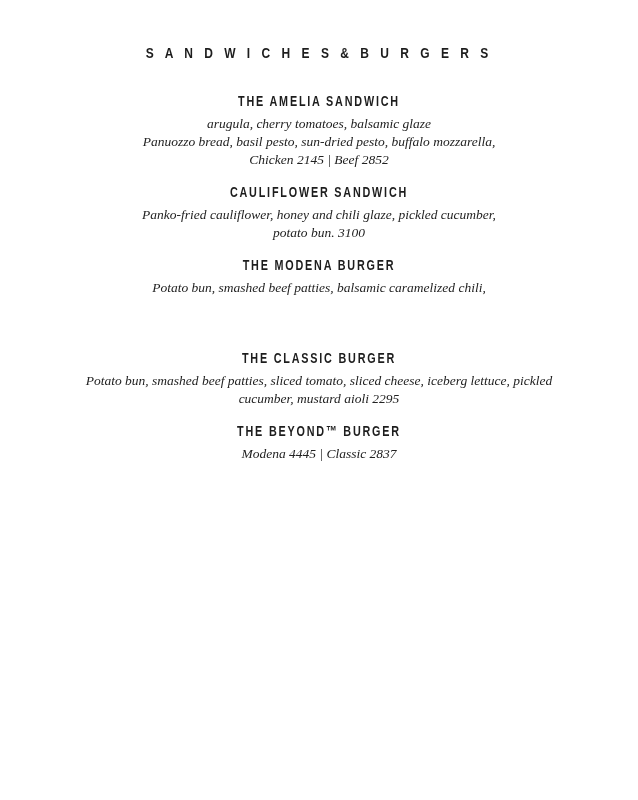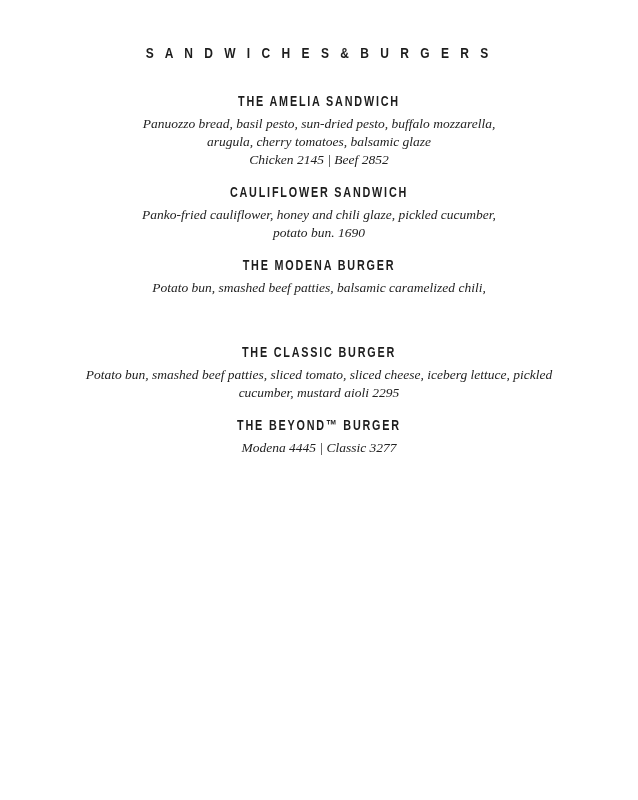--- a/index.html
+++ b/index.html
@@ -24,21 +24,21 @@
     font-weight: 700;
     font-size: 15px;
     letter-spacing: 5px;
     color: #1d1d1d;
     margin: 0 0 30px 0;
     transform: scaleX(0.80);
     transform-origin: 50% 50%;
     white-space: nowrap;
   }
   .menu-item {
-    margin: 4px auto 13px auto;
+    margin: 10px auto 13px auto;
     max-width: 580px;
   }
   .item-name {
     font-family: "Liberation Sans", sans-serif;
     font-weight: 700;
     font-size: 15px;
     letter-spacing: 2.5px;
     color: #1d1d1d;
     margin: 0 0 5px 0;
     line-height: 19px;
@@ -60,43 +60,43 @@
 </style>
 </head>
 <body>
 
 <div class="page">
 
   <h1 class="menu-title">S A N D W I C H E S  &amp;  B U R G E R S</h1>
 
   <section class="menu-item">
     <h2 class="item-name">THE AMELIA SANDWICH</h2>
+    <p class="item-line">arugula, cherry tomatoes, balsamic glaze</p>
     <p class="item-line">Panuozzo bread, basil pesto, sun-dried pesto, buffalo mozzarella,</p>
-    <p class="item-line">arugula, cherry tomatoes, balsamic glaze</p>
     <p class="item-line">Chicken 2145 | Beef 2852</p>
   </section>
 
   <section class="menu-item">
     <h2 class="item-name">CAULIFLOWER SANDWICH</h2>
     <p class="item-line">Panko-fried cauliflower, honey and chili glaze, pickled cucumber,</p>
-    <p class="item-line">potato bun. 1690</p>
+    <p class="item-line">potato bun. 3100</p>
   </section>
 
   <section class="menu-item">
     <h2 class="item-name">THE MODENA BURGER</h2>
     <p class="item-line">Potato bun, smashed beef patties, balsamic caramelized chili,</p>
   </section>
 
   <div class="section-gap"></div>
 
   <section class="menu-item">
     <h2 class="item-name">THE CLASSIC BURGER</h2>
     <p class="item-line">Potato bun, smashed beef patties, sliced tomato, sliced cheese, iceberg lettuce, pickled</p>
     <p class="item-line">cucumber, mustard aioli 2295</p>
   </section>
 
 
   <section class="menu-item">
     <h2 class="item-name">THE BEYOND™ BURGER</h2>
-    <p class="item-line">Modena 4445 | Classic 3277</p>
+    <p class="item-line">Modena 4445 | Classic 2837</p>
   </section>
 
 </div>
 
 </body></html>

